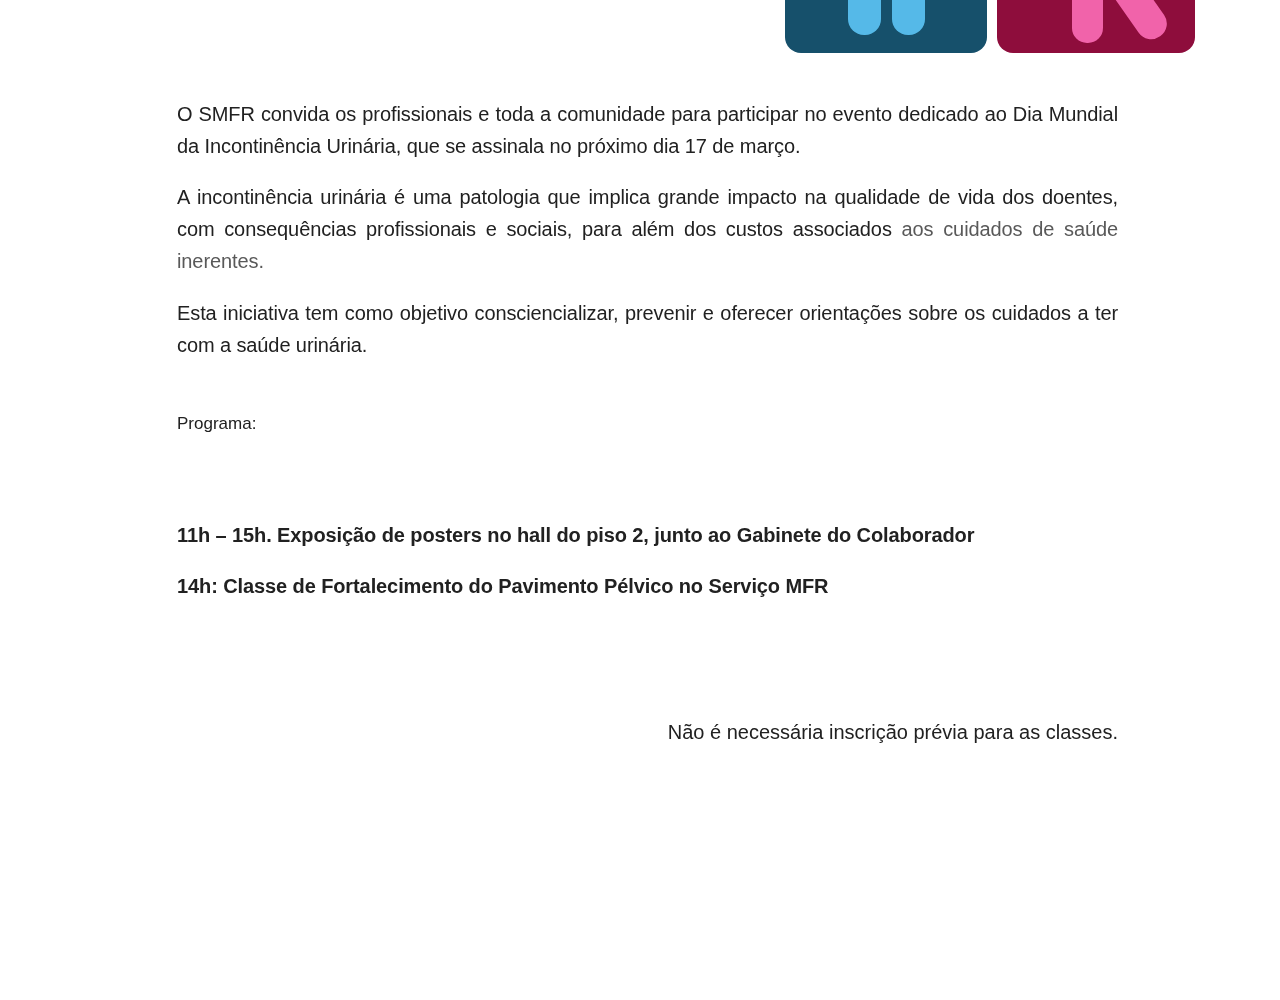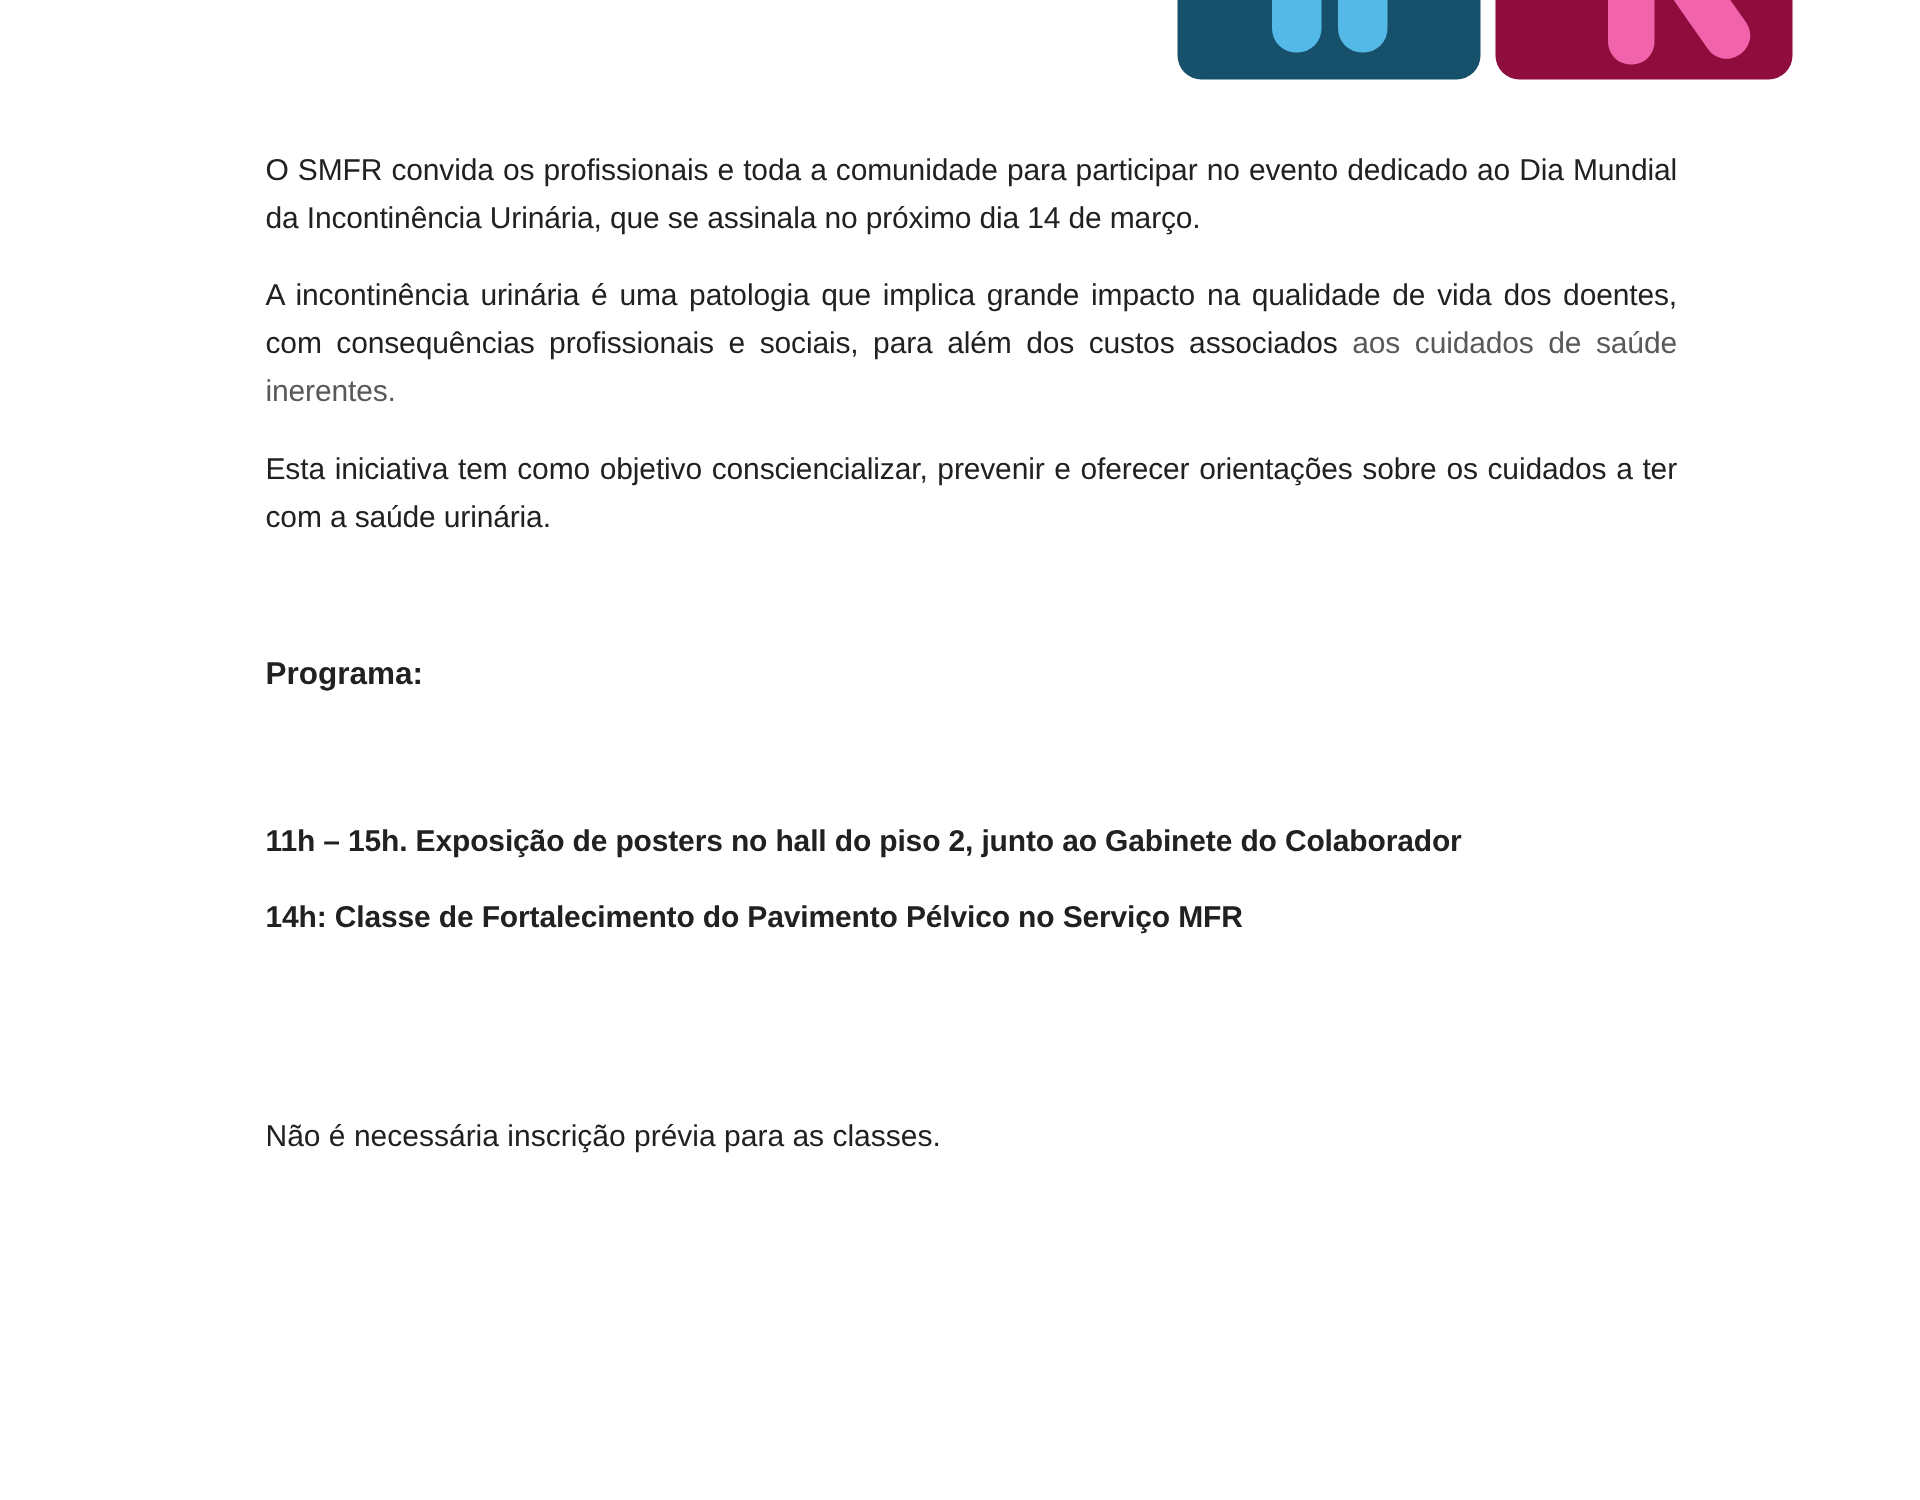--- a/index.html
+++ b/index.html
@@ -69,62 +69,62 @@
     letter-spacing: -0.1px;
     color: var(--text-black);
     text-align: justify;
   }
   .para.p1 { margin-top: 98px; }
   .para.p2 { margin-top: 20px; }
   .para.p3 { margin-top: 19px; }
   .para.p4 { margin-top: 17px; }
   .gray { color: var(--text-gray); }
   .heading {
-    margin-top: 73px;
-    font-size: 21px;
+    margin-top: 47px;
+    font-size: 17px;
     line-height: 32px;
-    font-weight: bold;
+    font-weight: normal;
     color: var(--text-black);
   }
   .item {
     font-size: 20px;
     line-height: 32px;
     font-weight: bold;
     letter-spacing: -0.1px;
     color: var(--text-black);
   }
   .item.i1 { margin-top: 79px; }
   .item.i2 { margin-top: 19px; }
   .item.i3 { margin-top: 19px; }
   .footer-note {
     margin-top: 114px;
     font-size: 20px;
     line-height: 32px;
     color: var(--text-black);
-    text-align: left;
+    text-align: right;
   }
 </style>
 </head>
 <body>
 
 <div class="page">
 
   <div class="logos">
     <div class="logo-block teal">
       <span class="stem-blue b1"></span>
       <span class="stem-blue b2"></span>
     </div>
     <div class="logo-block maroon">
       <span class="stem-pink"></span>
       <span class="leg-pink"></span>
     </div>
   </div>
 
   <div class="content">
-    <p class="para p1">O SMFR convida os profissionais e toda a comunidade para participar no evento dedicado ao Dia Mundial da Incontinência Urinária, que se assinala no próximo dia 14 de março.</p>
+    <p class="para p1">O SMFR convida os profissionais e toda a comunidade para participar no evento dedicado ao Dia Mundial da Incontinência Urinária, que se assinala no próximo dia 17 de março.</p>
 
     <p class="para p3"><span>A incontinência urinária é uma patologia que implica grande impacto na qualidade de vida dos doentes, com consequências profissionais e sociais, para além dos custos associados </span><span class="gray">aos cuidados de saúde inerentes.</span></p>
 
     <p class="para p2">Esta iniciativa tem como objetivo consciencializar, prevenir e oferecer orientações sobre os cuidados a ter com a saúde urinária.</p>
 
 
     <p class="heading">Programa:</p>
 
     <p class="item i1">11h – 15h. Exposição de posters no hall do piso 2, junto ao Gabinete do Colaborador</p>
 

